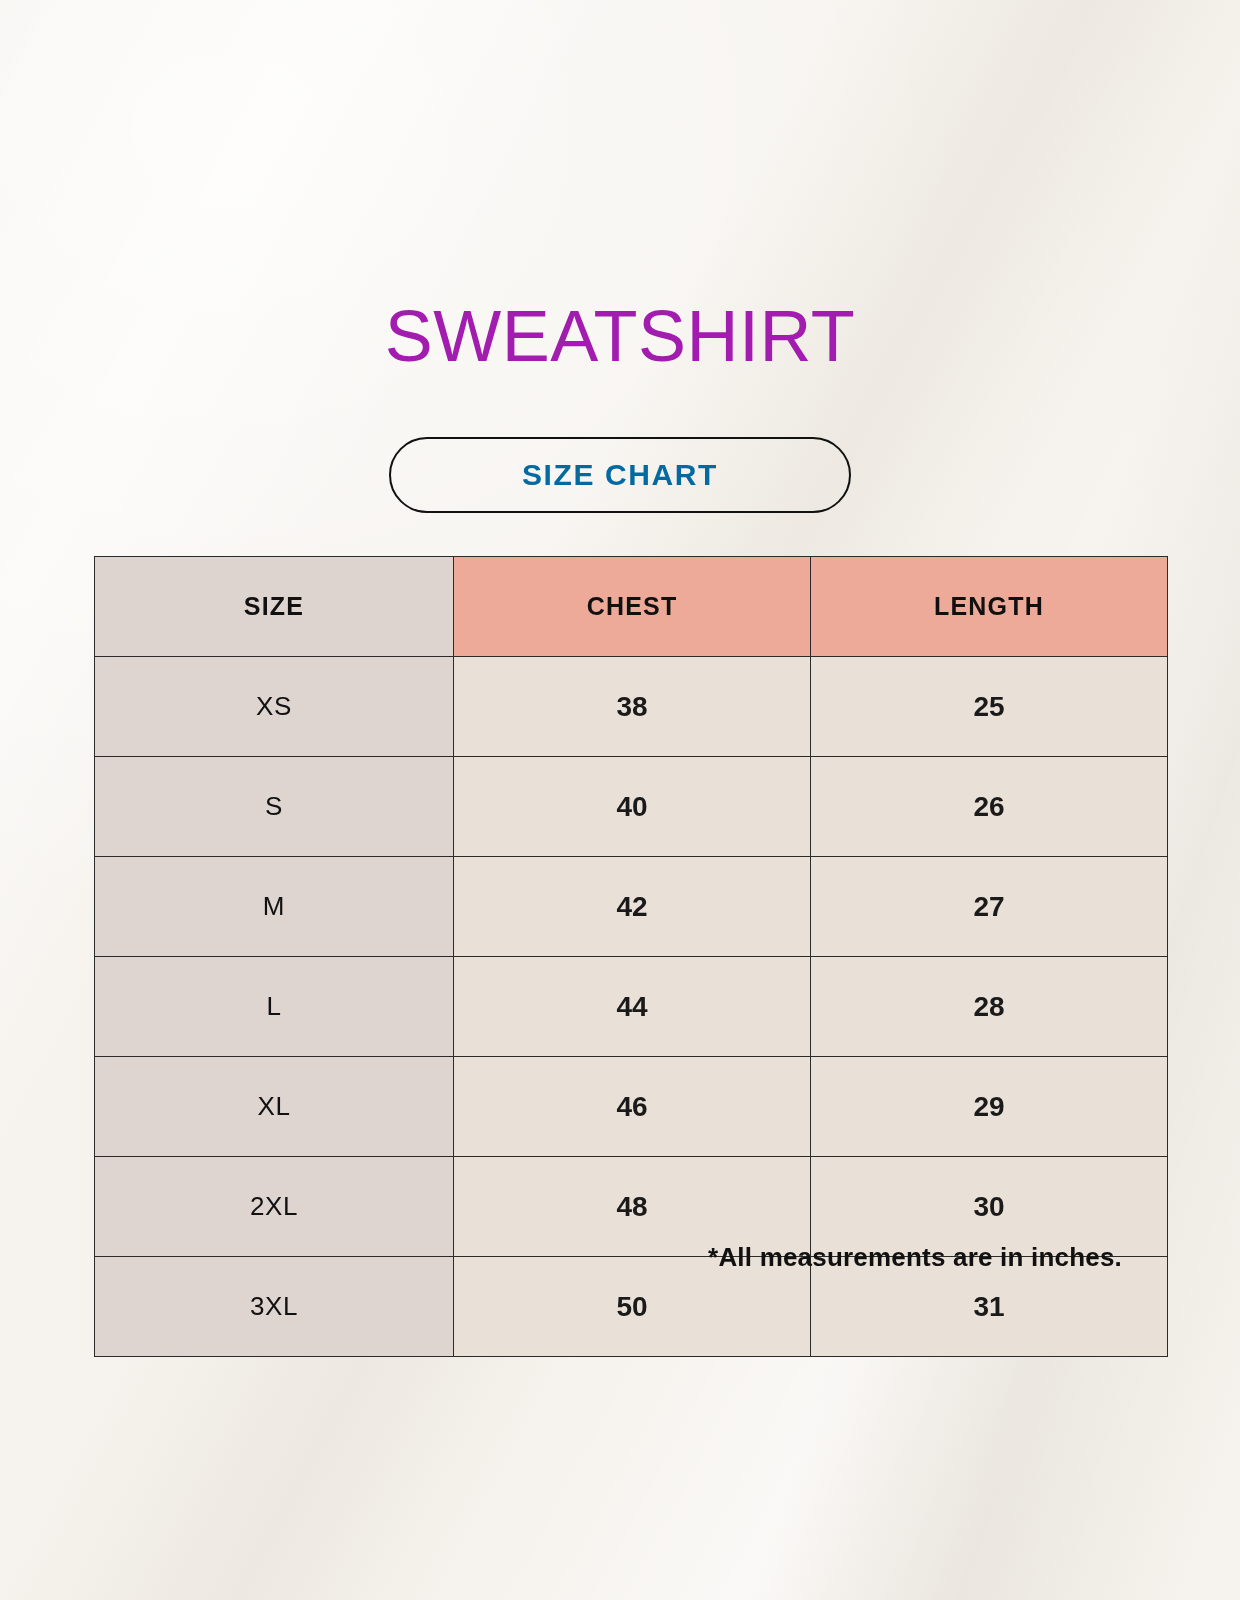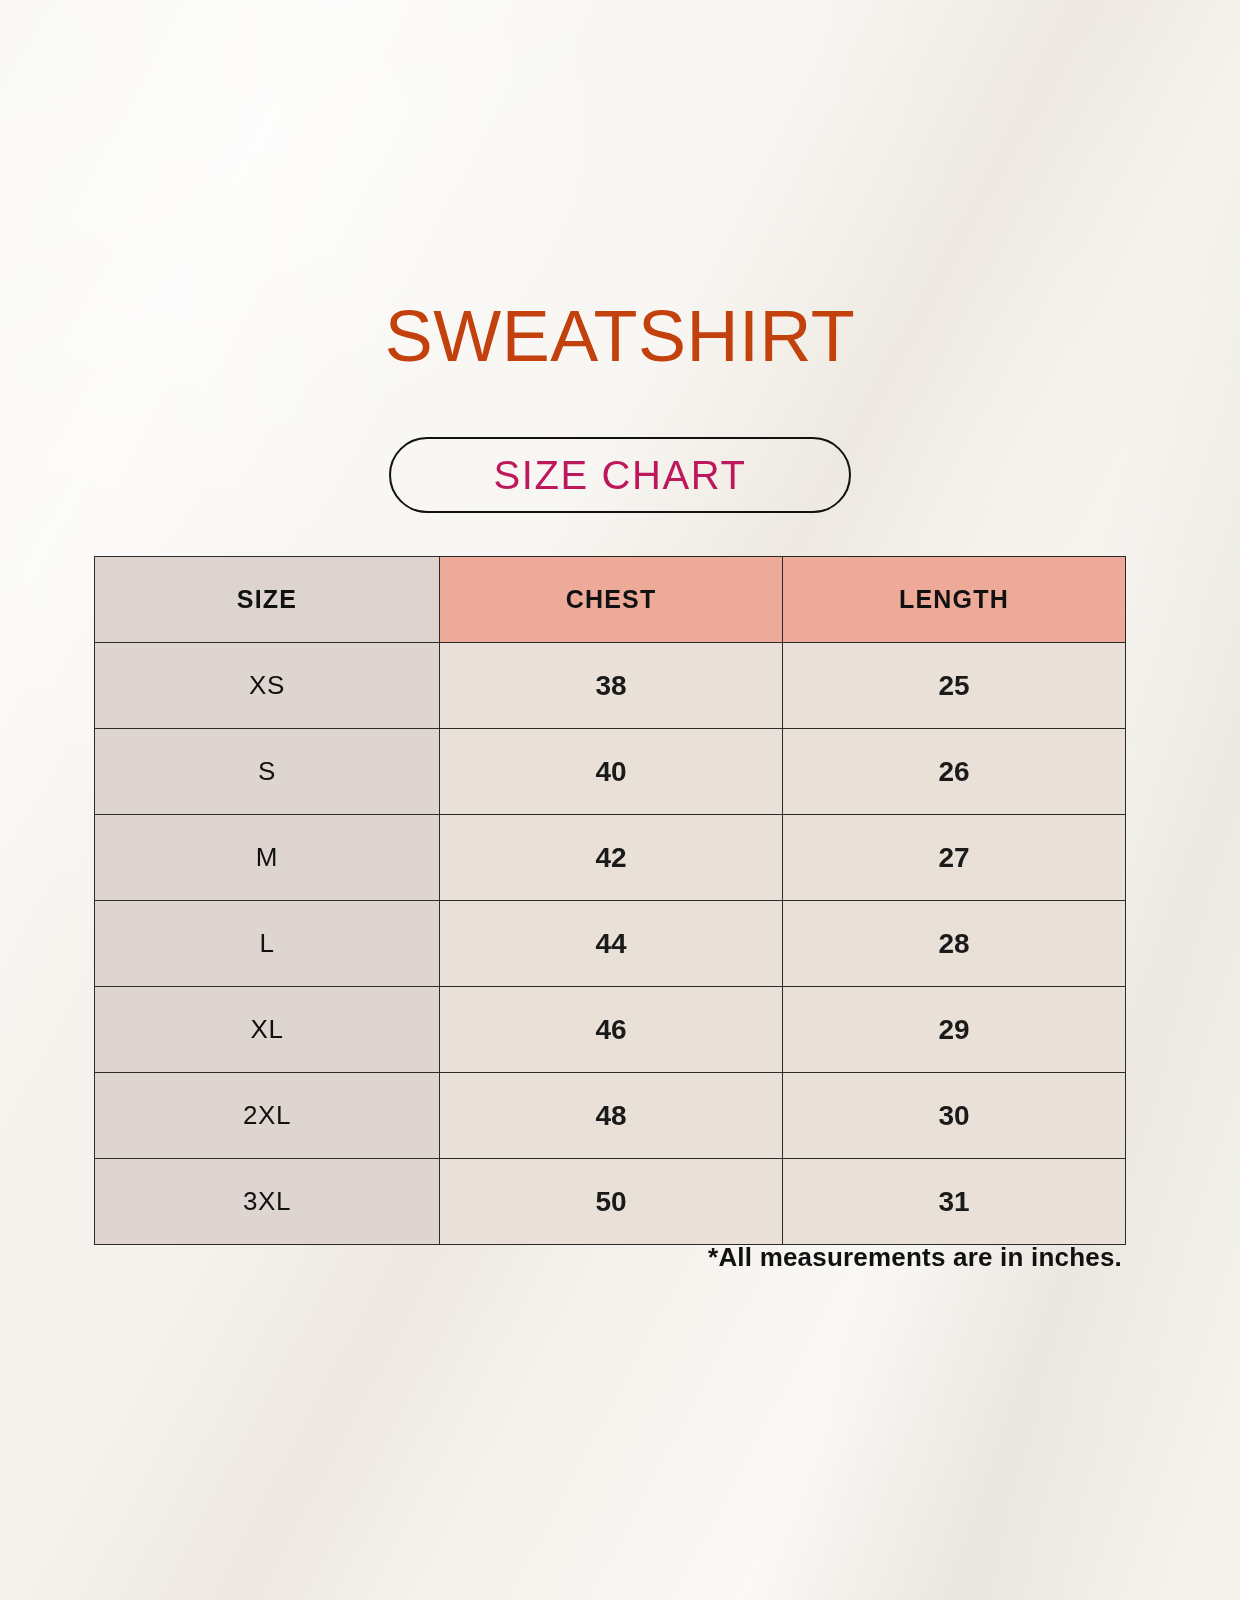--- a/index.html
+++ b/index.html
@@ -43,64 +43,64 @@
 
   .title {
     position: absolute;
     top: 300px;
     left: 0;
     width: 1240px;
     text-align: center;
     font-size: 72px;
     letter-spacing: 0.5px;
     font-weight: 400;
-    color: #c2410c;
+    color: #a21caf;
     line-height: 1;
   }
 
   .pill {
     position: absolute;
     top: 437px;
     left: 50%;
     transform: translateX(-50%);
     width: 462px;
     height: 76px;
     border: 2.5px solid #111;
     border-radius: 40px;
     display: flex;
     align-items: center;
     justify-content: center;
     box-sizing: border-box;
     background: transparent;
   }
   .pill span {
-    font-size: 40px;
+    font-size: 30px;
     letter-spacing: 1.6px;
-    font-weight: 400;
-    color: #be185d;
+    font-weight: 700;
+    color: #0369a1;
   }
 
   .table-wrap {
     position: absolute;
     top: 556px;
     left: 94px;
     width: 1028px;
   }
 
   table.size-table {
     border-collapse: collapse;
     width: 1028px;
     table-layout: fixed;
   }
   table.size-table td, table.size-table th {
     border: 1.6px solid #2b2b2b;
     height: 85px;
     text-align: center;
     vertical-align: middle;
-    padding: 0;
+    padding: 7px;
   }
   thead th {
     font-size: 25px;
     font-weight: bold;
     letter-spacing: 1.2px;
     color: #111;
     height: 86px;
   }
   th.h-size { background: #ddd3cf; width: 344px; }
   th.h-chest { background: #eeaa99; width: 342px; }

